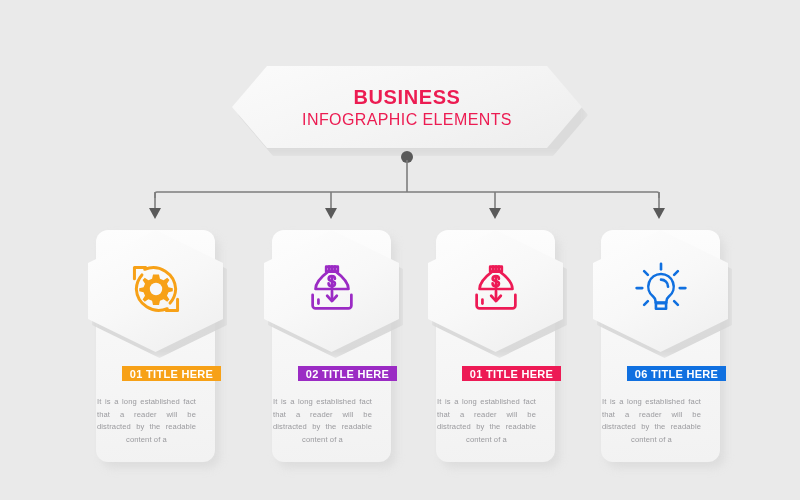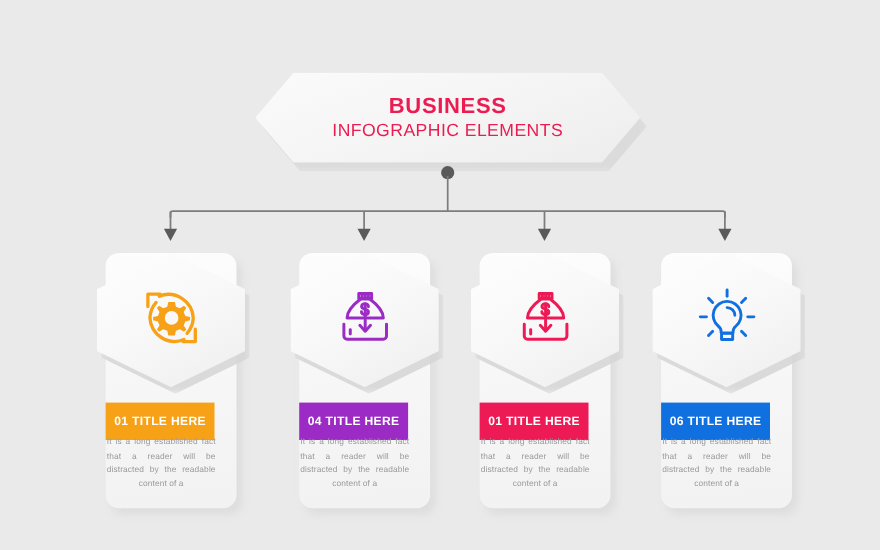--- a/index.html
+++ b/index.html
@@ -139,24 +139,24 @@
   .icon-wrap {
     width: 64px;
     height: 64px;
     display: flex;
     align-items: center;
     justify-content: center;
     margin-top: -4px;
   }
   .badge {
     position: absolute;
-    left: 0;
+    left: 26px;
     top: 136px;
     width: 99px;
-    height: 34px;
+    height: 15px;
     display: flex;
     align-items: center;
     justify-content: center;
     color: #ffffff;
     font-size: 11px;
     font-weight: bold;
     letter-spacing: .3px;
   }
   .desc {
     position: absolute;
@@ -238,21 +238,21 @@
               <path d="M35 21.5 c0-1.8 -1.6-2.8 -3.2-2.8 -1.7 0 -3.2 1 -3.2 2.6 0 3.2 6.4 1.8 6.4 5 0 1.7 -1.5 2.7 -3.2 2.7 -1.7 0 -3.3-1 -3.3-2.8"></path>
               <path d="M32 34 v10"></path>
               <path d="M27 39 l5 5.5 5-5.5"></path>
               <path d="M12 38 v11 a3 3 0 0 0 3 3 h34 a3 3 0 0 0 3-3 v-11"></path>
               <path d="M18 43 v4"></path>
             </g>
           </svg>
         </div>
       </div>
     </div>
-    <div class="badge" style="background:#9b2bc4">04 TITLE HERE</div>
+    <div class="badge" style="background:#9b2bc4">02 TITLE HERE</div>
     <div class="desc">It is a long established fact that a reader will be distracted by the readable content of a</div>
   </div>
 
   <div class="card" style="left:436px">
     <div class="card-shadow"></div>
     <div class="card-body"></div>
     <div class="hex">
       <div class="hex-shadow"></div>
       <div class="hex-face">
         <div class="icon-wrap">

